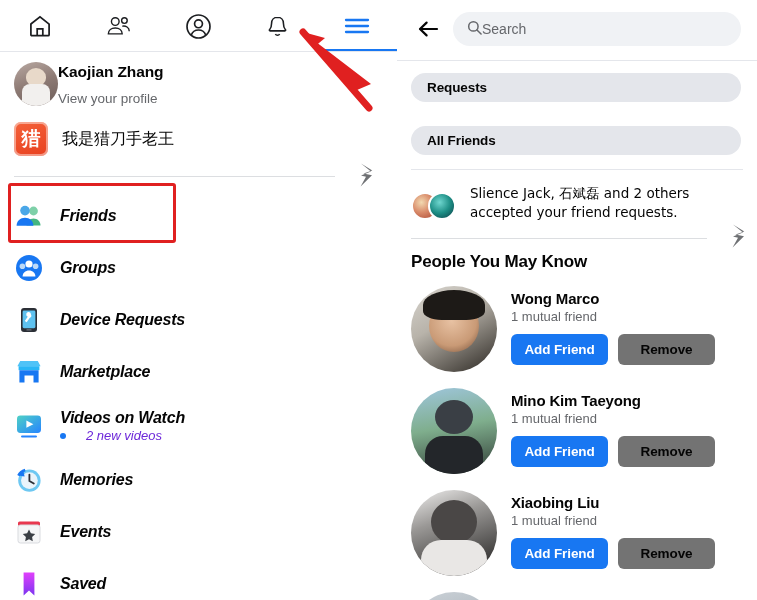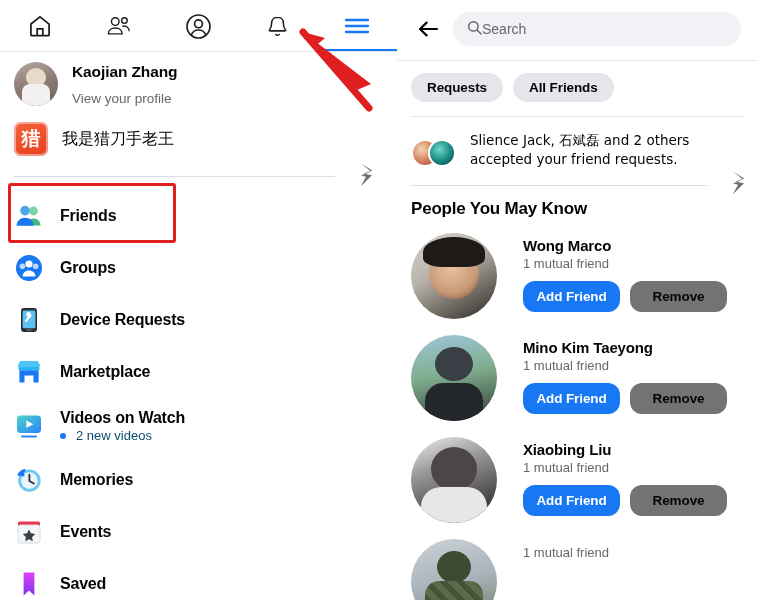--- a/index.html
+++ b/index.html
@@ -19,21 +19,21 @@
     flex: 1; height: 52px; display: flex; align-items: center; justify-content: center;
     position: relative;
   }
   .nav-item svg { display: block; }
   .nav-underline {
     position: absolute; left: 0; right: 0; bottom: 0; height: 3px; background: #1877f2;
   }
   .topnav-sep { position:absolute; left:0; right:0; bottom:0; height:1px; background:#e4e6eb; }
 
   
-  .profile-row { display:flex; align-items:center; padding: 10px 14px 8px 14px; gap: 14px; }
+  .profile-row { display:flex; align-items:center; padding: 10px 14px 8px 14px; }
   .avatar-me {
     width: 44px; height: 44px; border-radius: 50%; flex: none; overflow: hidden;
     background: linear-gradient(160deg,#b9a9a2 0%,#8e7b75 48%,#6c5d59 100%);
     position: relative;
   }
   .avatar-me::before{
     content:""; position:absolute; left:12px; top:6px; width:20px; height:18px;
     background:#e8d9c9; border-radius:50% 50% 45% 45%;
   }
   .avatar-me::after{
@@ -60,23 +60,23 @@
   .divider-line { position:absolute; left: 14px; right: 62px; top: 6px; height: 1px; background:#dcdee1; }
   .chev-marker { position:absolute; right: 22px; top: -8px; color:#6f7174; }
 
   
   .menu { padding: 0 0 0 0; }
   .menu-item {
     display:flex; align-items:center; gap: 16px;
     padding: 11px 14px; min-height: 50px; position:relative;
   }
   .mi-icon { width: 30px; height: 30px; flex:none; position:relative; }
-  .mi-labels { display:flex; flex-direction:column; gap:1px; }
+  .mi-labels { display:flex; flex-direction:column; gap:1px;font-style:italic; }
   .mi-label { font-size: 16px; font-weight: 700; color:#050505; letter-spacing:-0.2px; }
-  .mi-sub { font-size: 13px; color:#0c4a6e; display:flex; align-items:center; gap:10px; }
+  .mi-sub { font-size: 13px; color:#6d28d9; display:flex; align-items:center; gap:20px; }
   .mi-dot { width:6px; height:6px; border-radius:50%; background:#1877f2; display:inline-block; }
 
   
   .highlight-box {
     position: absolute; left: 8px; top: 183px; width: 168px; height: 60px;
     border: 3px solid #e02020; border-radius: 3px; pointer-events: none; z-index: 5;
   }
 
   
   .arrow-svg { position:absolute; left: 295px; top: 18px; z-index: 9; }
@@ -86,21 +86,21 @@
 
   .rp-header { display:flex; align-items:center; gap: 14px; padding: 12px 16px 14px 20px; }
   .back-btn { width:22px; height:22px; flex:none; display:flex; align-items:center; justify-content:center; }
   .search-box {
     flex:1; height: 34px; background:#f0f2f5; border-radius:18px;
     display:flex; align-items:center; gap:0; padding: 0 14px;
   }
   .search-ph { font-size:14px; color:#65676b; }
   .rp-hdr-sep { height:1px; background:#e4e6eb; margin: 0; }
 
-  .pills { display:flex; gap:10px; padding: 12px 16px 12px 14px; }
+  .pills { display:flex; gap:24px; padding: 12px 16px 12px 14px; flex-direction: column; }
   .pill {
     background:#e4e6eb; border-radius:18px; padding: 7px 16px;
     font-size:13.5px; font-weight:700; color:#050505; letter-spacing:-0.1px;
   }
   .pills-sep { height:1px; background:#e4e6eb; margin: 2px 14px 0 14px; }
 
   
   .notif { display:flex; align-items:flex-end; gap: 13px; padding: 14px 16px 12px 14px; }
   .notif-avatars { position:relative; width: 46px; height: 30px; flex:none; }
   .na { position:absolute; top:0; width:28px; height:28px; border-radius:50%; border:2px solid #fff; }
@@ -108,28 +108,28 @@
   .na2 { left:17px; background: radial-gradient(circle at 40% 35%, #6fd6cf 0%, #1e8f86 50%, #0b3b44 100%); }
   .notif-text { font-size:13.5px; color:#050505; line-height:1.42; font-family:"DejaVu Sans", sans-serif;}
 
   .notif-div-wrap { position:relative; height: 12px; }
   .notif-div { position:absolute; left:14px; right: 50px; top: 4px; height:1px; background:#dcdee1; }
   .notif-chev { position:absolute; right: 10px; top: -11px; color:#6f7174; }
 
   .section-title { font-size: 17px; font-weight:700; color:#050505; padding: 6px 8px 8px 14px; letter-spacing:-0.2px;}
 
   
-  .person { display:flex; gap: 26px; padding: 6px 16px 10px 14px; align-items:flex-start; }
+  .person { display:flex; gap: 14px; padding: 6px 16px 10px 14px; align-items:flex-start; }
   .p-avatar { width: 86px; height: 86px; border-radius:50%; flex:none; overflow:hidden; position:relative; }
   .p-info { flex:1; padding-top: 4px; }
   .p-name { font-size:15px; font-weight:700; color:#050505; letter-spacing:-0.15px; }
   .p-mutual { font-size:13px; color:#65676b; margin-top:2px; }
   .p-actions { display:flex; gap: 10px; margin-top: 10px; }
   .btn {
-    border-radius:12px; font-size:13.5px; font-weight:700; letter-spacing:-0.1px;
+    border-radius:6px; font-size:13.5px; font-weight:700; letter-spacing:-0.1px;
     padding: 8px 0; text-align:center; width: 97px;
   }
   .btn-primary { background:#1877f2; color:#ffffff; }
   .btn-secondary { background:#737373; color:#050505; }
 
   
   .av-marco { background: linear-gradient(150deg,#d8d5cf 0%,#b8b3aa 40%,#2b2722 100%); }
   .av-marco::after{content:"";position:absolute;left:18px;top:14px;width:50px;height:52px;border-radius:50%;
     background: radial-gradient(circle at 45% 40%, #e8c2a3 0%, #c99a76 60%, #6e4a34 100%);}
   .av-marco::before{content:"";position:absolute;left:12px;top:4px;width:62px;height:30px;border-radius:50% 50% 30% 30%;background:#1d1a17;z-index:2;}

